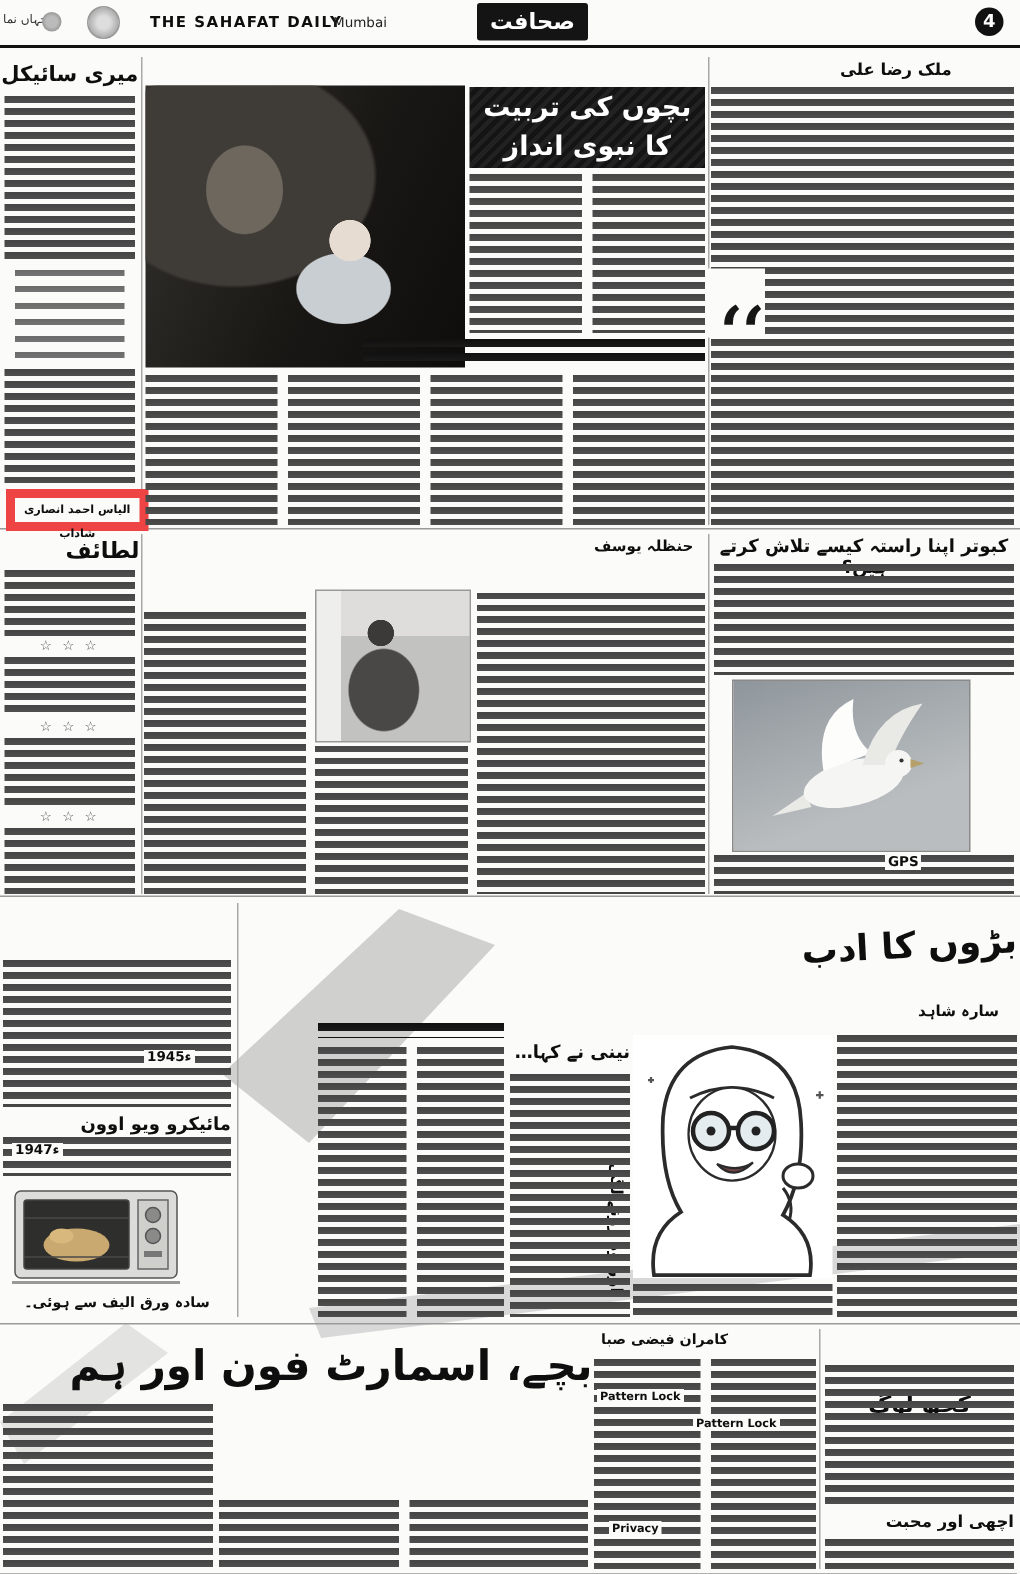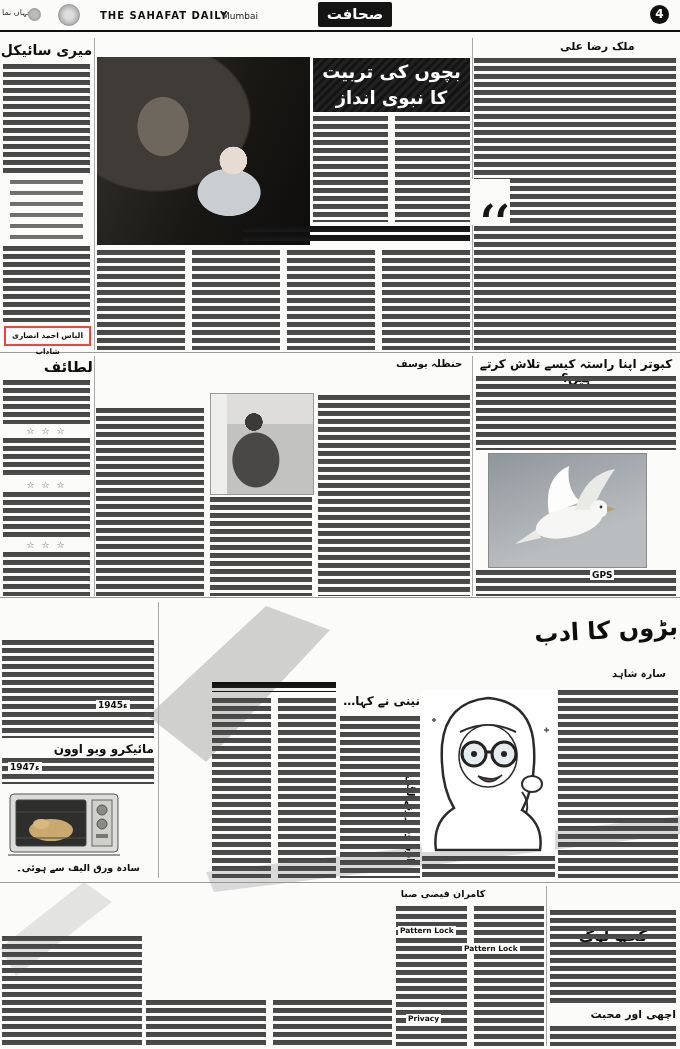--- a/index.html
+++ b/index.html
@@ -53,21 +53,21 @@
   <div class="abs vr" style="left:472px;top:38px;height:312px;"></div>
   <div class="abs vr" style="left:94px;top:356px;height:240px;"></div>
   <div class="abs vr" style="left:472px;top:356px;height:240px;"></div>
   <div class="abs vr" style="left:158px;top:602px;height:276px;"></div>
   <div class="abs vr" style="left:546px;top:886px;height:160px;"></div>
 
   <div class="abs h ur" style="left:0;top:42px;width:93px;text-align:center;font-size:14px;">میری سائیکل</div>
   <div class="abs ft" style="left:3px;top:64px;width:87px;height:110px;"></div>
   <div class="abs ft-l" style="left:10px;top:180px;width:73px;height:60px;"></div>
   <div class="abs ft" style="left:3px;top:246px;width:87px;height:76px;"></div>
-  <div class="abs h ur" style="left:4px;top:326px;width:83px;height:16px;border:2px solid #ef4444;font-size:7.5px;text-align:center;line-height:16px;">الیاس احمد انصاری شاداب</div>
+  <div class="abs h ur" style="left:4px;top:326px;width:83px;height:16px;border:6px solid #ef4444;font-size:7.5px;text-align:center;line-height:16px;">الیاس احمد انصاری شاداب</div>
 
   <div class="abs" style="left:97px;top:57px;width:213px;height:188px;
               background:
                radial-gradient(circle 14px at 64% 55%, #e6dcd2 97%, rgba(0,0,0,0) 100%),
                radial-gradient(ellipse 32px 24px at 62% 72%, #c9ced3 97%, rgba(0,0,0,0) 100%),
                radial-gradient(ellipse 26px 30px at 31% 37%, #6e675e 97%, rgba(0,0,0,0) 100%),
                radial-gradient(ellipse 95px 75px at 28% 32%, #3f3b37 97%, rgba(0,0,0,0) 100%),
                linear-gradient(115deg,#35332f 0%,#1a1815 55%,#0e0d0c 100%);"></div>
 
   <div class="abs h ur" style="left:313px;top:58px;width:157px;height:54px;background-color:#141414;
@@ -174,20 +174,21 @@
 
   <div class="abs h ur" style="left:340px;top:694px;width:80px;font-size:12px;">نینی نے کہا…</div>
   <div class="abs ft" style="left:340px;top:716px;width:80px;height:162px;"></div>
 
   <div class="abs ft-b" style="left:212px;top:682px;width:124px;height:10px;"></div>
   <div class="abs cols" style="left:212px;top:698px;width:124px;height:180px;">
     <div class="ft"></div>
     <div class="ft"></div>
   </div>
 
+  <div class="abs h ur" style="left:50px;top:888px;width:345px;text-align:center;font-size:28px;line-height:46px;white-space:nowrap;">بچے، اسمارٹ فون اور ہم</div>
   <div class="abs h ur" style="left:398px;top:888px;width:90px;text-align:center;font-size:9.5px;">کامران فیضی صبا</div>
 
 
   <div class="abs ft" style="left:2px;top:936px;width:140px;height:110px;"></div>
   <div class="abs cols" style="left:146px;top:1000px;width:246px;height:46px;">
     <div class="ft"></div>
     <div class="ft"></div>
   </div>
   <div class="abs cols" style="left:396px;top:906px;width:148px;height:140px;">
     <div class="ft"></div>

